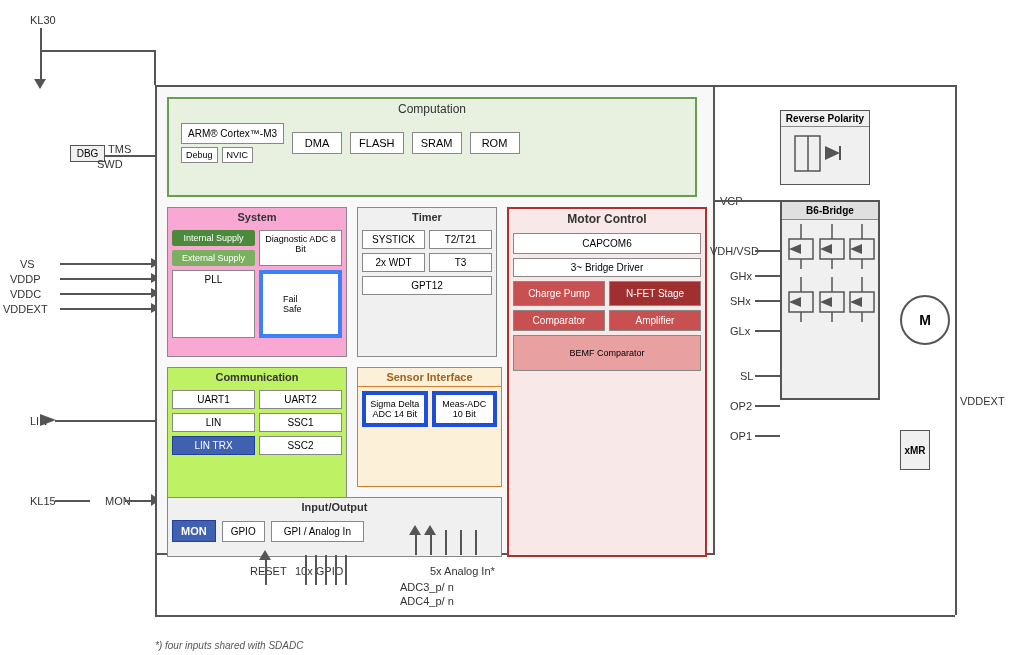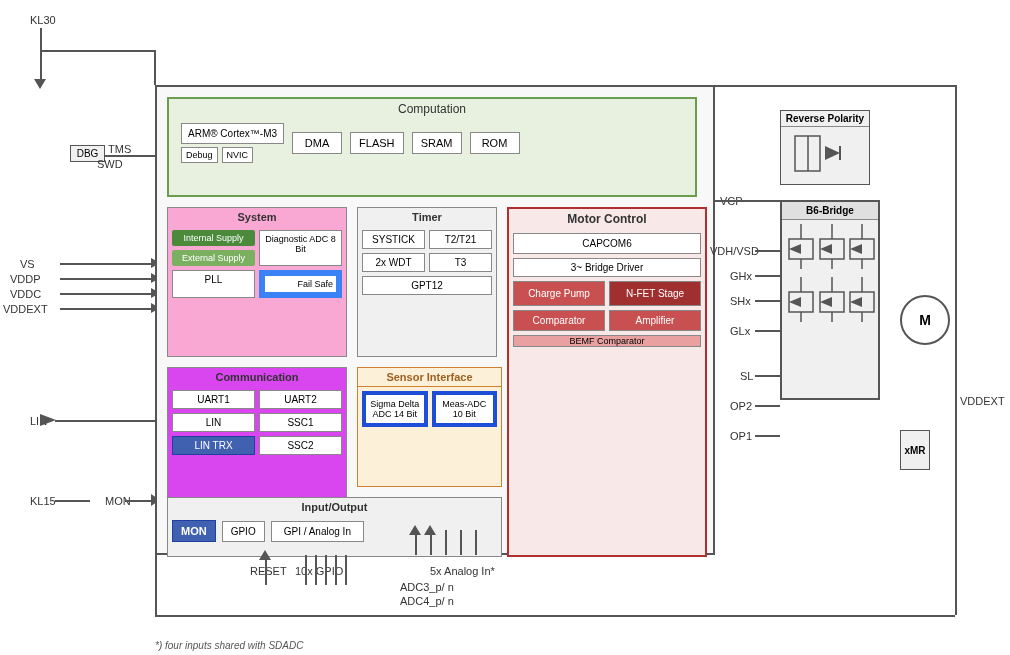--- a/index.html
+++ b/index.html
@@ -125,25 +125,25 @@
       grid-row: span 2;
     }
     .pll-block {
       border: 1px solid #888;
       background: #fff;
       text-align: center;
       font-size: 10px;
       padding: 3px;
     }
     .failsafe-block {
-      border: 6px solid #3b82f6;
-      background: #fff;
-      text-align: right;
+      border: 4px solid #3b82f6;
+      background: #fff;
+      text-align: left;
       font-size: 9px;
-      padding: 3px;
+      padding: 20px;
     }
     
     .timer-block {
       position: absolute;
       top: 120px;
       left: 200px;
       width: 140px;
       height: 150px;
       border: 1.5px solid #888;
       background: #f0f0f0;
@@ -233,32 +233,32 @@
       text-align: center;
       font-size: 10px;
       padding: 4px;
       flex: 1;
     }
     .bemf-block {
       border: 1px solid #888;
       background: #e8a0a0;
       text-align: center;
       font-size: 9px;
-      padding: 0;
+      padding: 12px;
       margin: 4px;
     }
     
     .comm-block {
       position: absolute;
       top: 280px;
       left: 10px;
       width: 180px;
       height: 150px;
       border: 1.5px solid #888;
-      background: #d946ef;
+      background: #bef264;
     }
     .comm-inner {
       padding: 4px;
       display: grid;
       grid-template-columns: 1fr 1fr;
       gap: 4px;
     }
     .comm-item {
       border: 1px solid #888;
       background: #fff;

